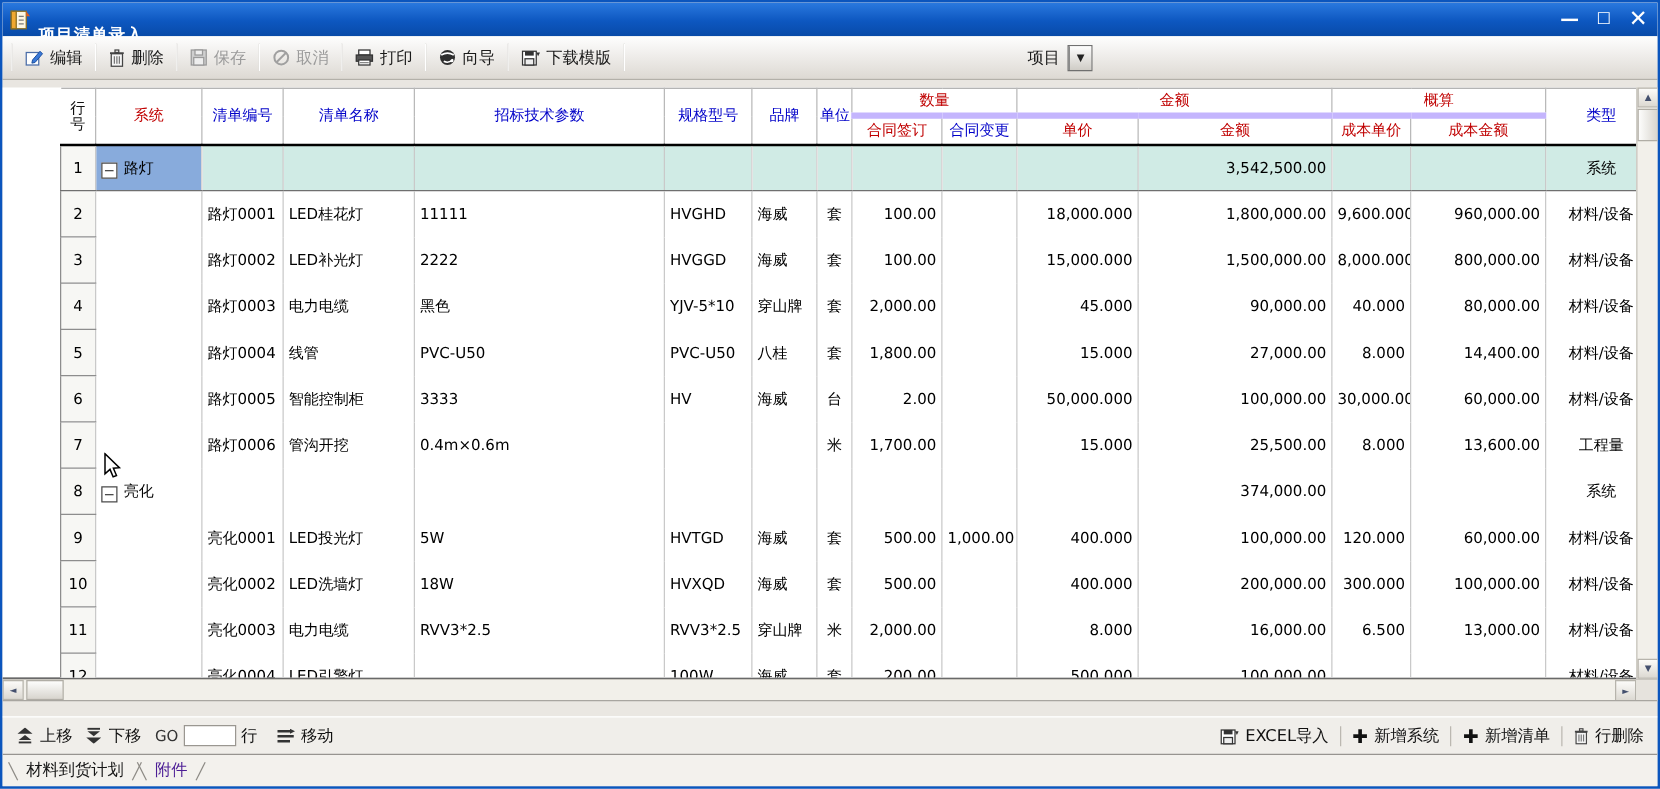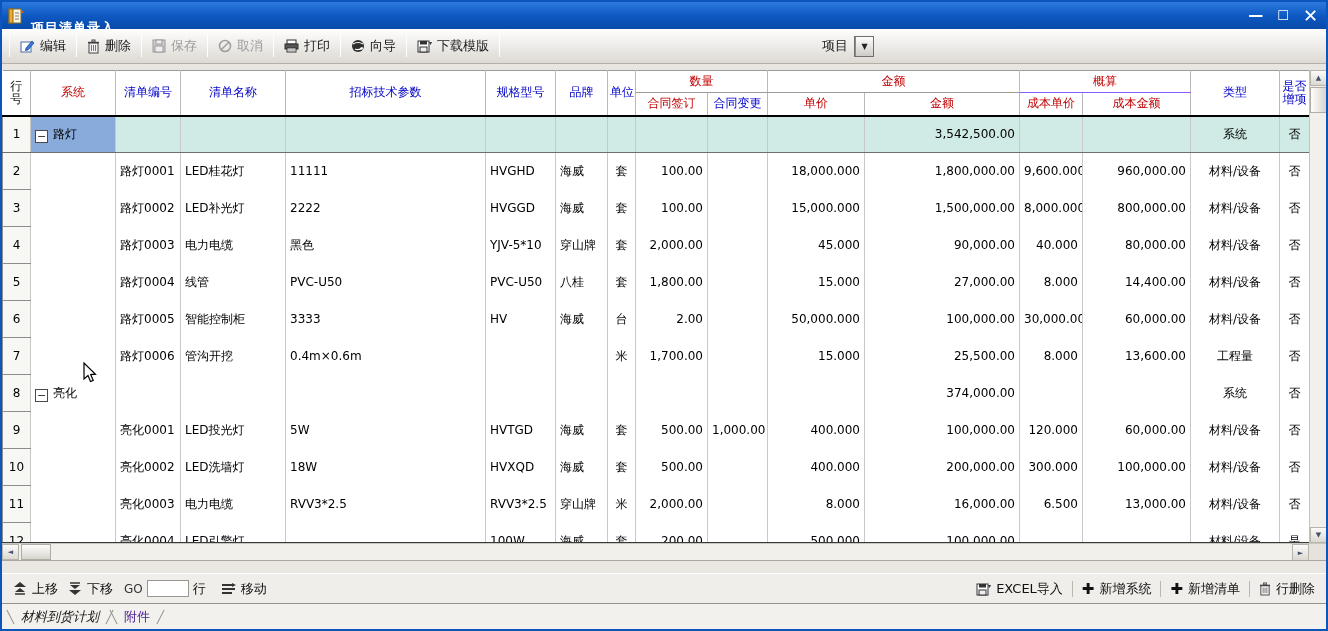--- a/index.html
+++ b/index.html
@@ -22,25 +22,25 @@
   .tbtn { display:flex; align-items:center; gap:5px; padding:3px 7px; white-space:nowrap; }
   .tbtn svg { display:block; }
   .tbtn.disabled { color:#9b9b9b; }
   .projbox { margin-left:auto; margin-right:452px; display:flex; align-items:center; gap:6px; font-size:13px; }
   .combo { display:flex; align-items:stretch; height:21px; border:1px solid #707070; background:#fff; }
   .combo-text { background:#f8c878; color:#000; font-size:12px; line-height:19px; padding:0 2px; white-space:nowrap; }
   .combo-btn { width:18px; background:linear-gradient(#fdfdfd,#cfccc6); border-left:1px solid #8a8a8a; display:flex; align-items:center; justify-content:center; font-size:8px; color:#222; }
 
   
   .table-area { position:relative; flex:0 0 479px; height:479px; background:#e9e6e1; padding-top:6px; }
-  .gridwrap { position:absolute; left:0; top:6px; width:1307px; height:473px; overflow:hidden; background:#fff; border-bottom:1px solid #3a3a3a; }
+  .gridwrap { position:absolute; left:0; top:6px; width:1307px; height:473px; overflow:hidden; background:#fff; border-bottom:1px solid #3a3a3a;padding-left:46px; }
   table.grid { border-collapse:collapse; table-layout:fixed; width:1307px; background:#fff; }
   .grid th, .grid td { overflow:hidden; white-space:nowrap; font-weight:normal; }
   .grid thead th { border-right:1px solid #b9b9b9; border-top:1px solid #9c9c9c; background:#fff; font-size:12px; vertical-align:middle; text-align:center; padding:1px 2px; }
-  .grid thead tr.sub th { border-top:1px solid #c4b5fd; }
+  .grid thead tr.sub th { border-top:5px solid #c4b5fd; }
   .grid thead { border-bottom:2px solid #000; }
   th.hred { color:#c00000; }
   th.hblue { color:#0000c8; }
   th.vhead { line-height:13px; }
   .grid tbody tr { height:37px; }
   .grid tbody td { border-right:1px solid #c9c9c9; font-size:12px; color:#000; padding:0 4px; vertical-align:middle; }
   td.c-no { background:#f7f7f4; border:1px solid #8d8d8d; text-align:center; padding:0; }
   td.c-l { text-align:left; }
   td.c-c { text-align:center; padding:0 1px; }
   td.c-r { text-align:right; }
@@ -71,21 +71,21 @@
   .fright { margin-left:auto; display:flex; align-items:center; }
   .fsep { width:1px; height:16px; background:#bbb8b1; margin:0 4px; }
   .plus { font-size:15px; font-weight:bold; color:#111; line-height:14px; }
 
   
   .tabbar { flex:0 0 26px; background:#f3f1ed; border-top:1px solid #979490; display:flex; align-items:center; padding-left:8px; font-size:13px; }
   .slash { width:1px; height:16px; background:#8d8a85; }
   .sL { transform:rotate(-27deg); }
   .sR { transform:rotate(27deg); }
   .tab { padding:0 10px; height:22px; line-height:22px; }
-  .tab.active { color:#161616;font-style:italic; }
+  .tab.active { color:#161616; }
   .tab.inactive { color:#4c1d95; }
 
   .cursor { position:absolute; left:81px; top:360px; z-index:50; }
 </style>
 </head>
 <body>
 
 <div class="window">
 
   <div class="titlebar">

